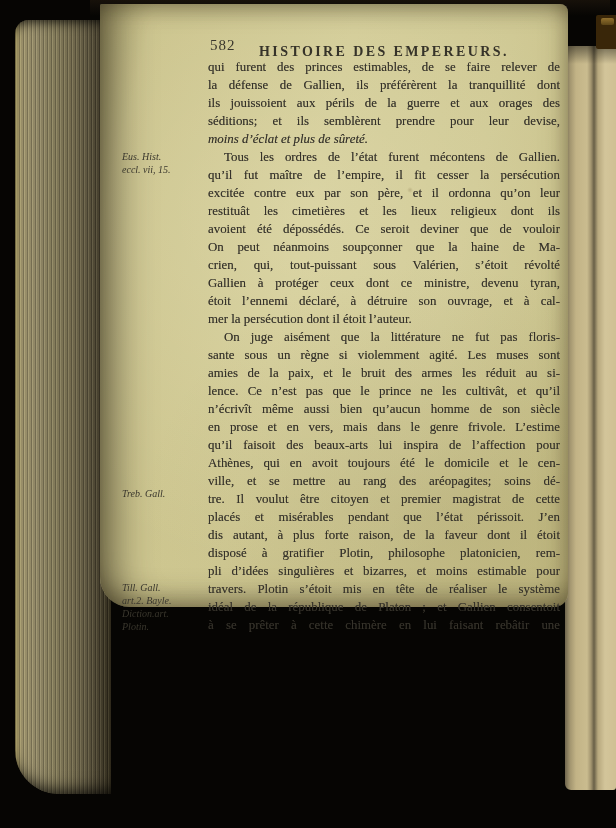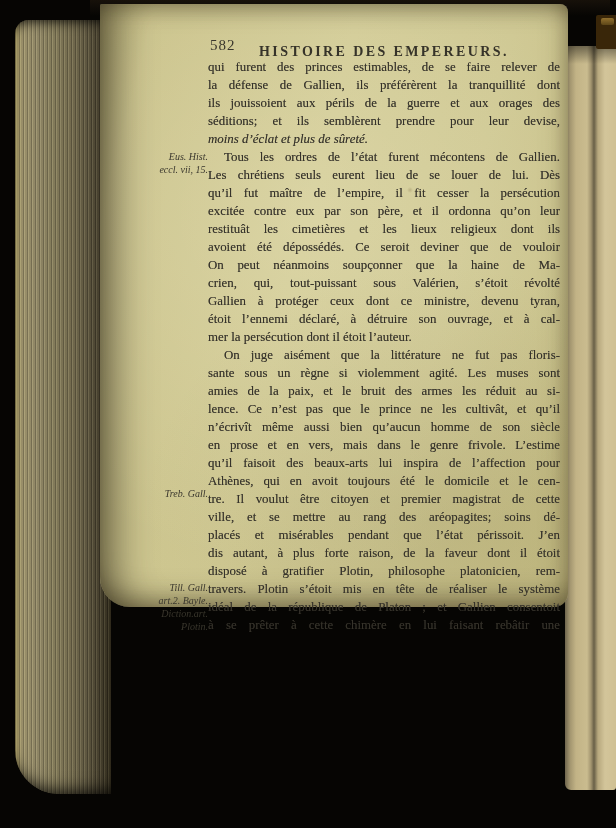--- a/index.html
+++ b/index.html
@@ -89,21 +89,21 @@
     text-align:justify; text-align-last:justify; text-justify:inter-word;
   }
   .line.flush  { text-align-last:left; }
   .line.italic { font-style:italic; }
   .line.indent { text-indent:16px; }
 
   .margin-notes { position:absolute; left:0; top:0; width:100%; height:100%; }
   .margin-note {
     position:absolute; left:22px; width:86px;
     font-style:italic; font-size:10px; line-height:13px;
-    text-align:right; color:#3a372d;
+    color:#3a372d;
   }
 </style>
 </head>
 <body>
 
 <div class="scene">
 
   <div class="page-stack"></div>
 
   <div class="fore-edge"></div>
@@ -132,42 +132,42 @@
         </div>
       </div>
 
     <div class="text-block">
         <div class="line">qui furent des princes estimables, de se faire relever de</div>
         <div class="line">la défense de Gallien, ils préférèrent la tranquillité dont</div>
         <div class="line">ils jouissoient aux périls de la guerre et aux orages des</div>
         <div class="line">séditions; et ils semblèrent prendre pour leur devise,</div>
         <div class="line italic flush">moins d’éclat et plus de sûreté.</div>
         <div class="line indent">Tous les ordres de l’état furent mécontens de Gallien.</div>
-        <div class="line">Les chrétiens seuls eurent lieu de se louer de lui. Dès</div>
         <div class="line">qu’il fut maître de l’empire, il fit cesser la persécution</div>
         <div class="line">excitée contre eux par son père, et il ordonna qu’on leur</div>
         <div class="line">restituât les cimetières et les lieux religieux dont ils</div>
         <div class="line">avoient été dépossédés. Ce seroit deviner que de vouloir</div>
         <div class="line">On peut néanmoins soupçonner que la haine de Ma-</div>
         <div class="line">crien, qui, tout-puissant sous Valérien, s’étoit révolté</div>
         <div class="line">Gallien à protéger ceux dont ce ministre, devenu tyran,</div>
         <div class="line">étoit l’ennemi déclaré, à détruire son ouvrage, et à cal-</div>
         <div class="line flush">mer la persécution dont il étoit l’auteur.</div>
         <div class="line indent">On juge aisément que la littérature ne fut pas floris-</div>
         <div class="line">sante sous un règne si violemment agité. Les muses sont</div>
         <div class="line">amies de la paix, et le bruit des armes les réduit au si-</div>
         <div class="line">lence. Ce n’est pas que le prince ne les cultivât, et qu’il</div>
         <div class="line">n’écrivît même aussi bien qu’aucun homme de son siècle</div>
         <div class="line">en prose et en vers, mais dans le genre frivole. L’estime</div>
         <div class="line">qu’il faisoit des beaux-arts lui inspira de l’affection pour</div>
         <div class="line">Athènes, qui en avoit toujours été le domicile et le cen-</div>
+        <div class="line">ville, et se mettre au rang des aréopagites; soins dé-</div>
         <div class="line">tre. Il voulut être citoyen et premier magistrat de cette</div>
-        <div class="line">ville, et se mettre au rang des aréopagites; soins dé-</div>
         <div class="line">placés et misérables pendant que l’état périssoit. J’en</div>
         <div class="line">dis autant, à plus forte raison, de la faveur dont il étoit</div>
         <div class="line">disposé à gratifier Plotin, philosophe platonicien, rem-</div>
+        <div class="line">pli d’idées singulières et bizarres, et moins estimable pour</div>
         <div class="line">travers. Plotin s’étoit mis en tête de réaliser le système</div>
         <div class="line">idéal de la république de Platon ; et Gallien consentoit</div>
         <div class="line">à se prêter à cette chimère en lui faisant rebâtir une</div>
       </div>
 
   </div>
 </div>
 
 </body></html>

